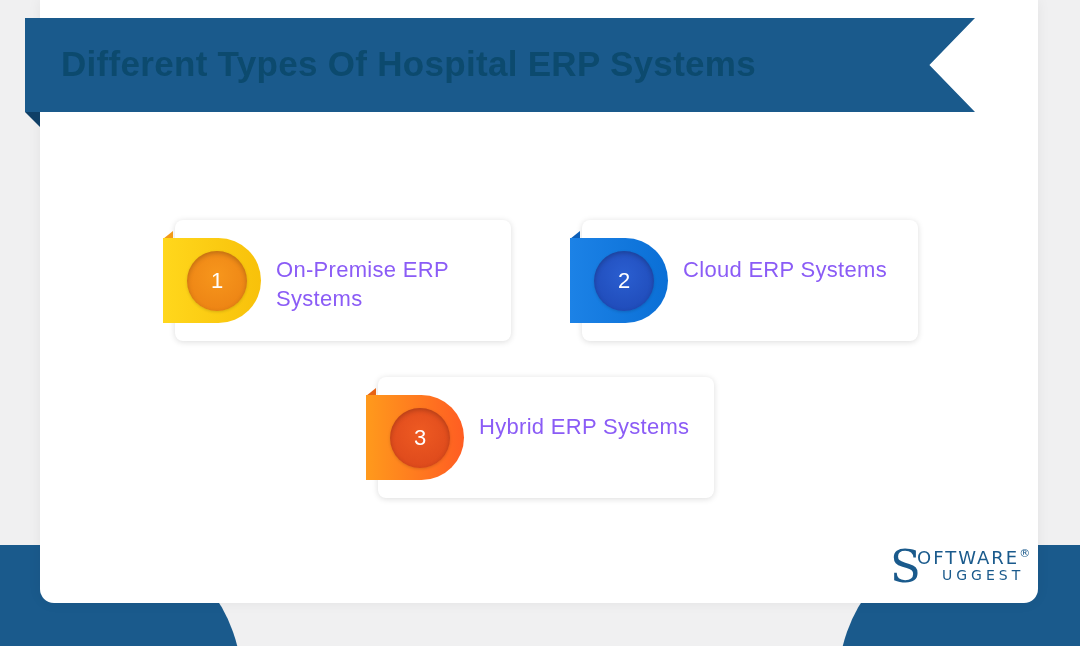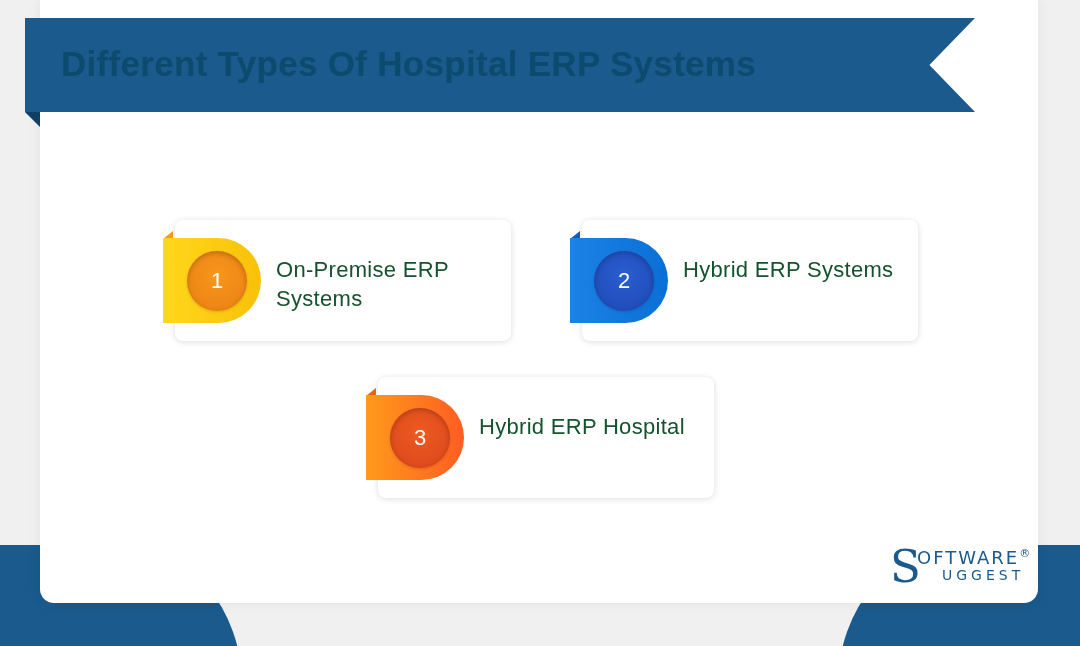--- a/index.html
+++ b/index.html
@@ -47,21 +47,21 @@
     position:absolute; left:-12px; top:11px; width:10px; height:8px;
     clip-path:polygon(0 100%, 100% 0, 100% 100%);
   }
   .circle {
     position:absolute; left:12px; top:31px; width:60px; height:60px;
     border-radius:50%; color:#ffffff; font-size:22px; text-align:center;
     line-height:60px; box-shadow:0 2px 5px rgba(0,0,0,0.22) inset, 0 1px 3px rgba(0,0,0,0.15);
   }
   .label {
     position:absolute; left:101px; top:35px; width:220px;
-    color:#14532d; font-size:22px; line-height:29px; letter-spacing:0.3px;
+    color:#8b5cf6; font-size:22px; line-height:29px; letter-spacing:0.3px;
   }
   .t1 { background:linear-gradient(90deg,#ffd71c,#f8c10a); }
   .f1 { background:#f29a18; }
   .c1 { background:radial-gradient(circle at 50% 40%, #f7961c, #ea7f12); }
   .t2 { background:linear-gradient(90deg,#1c82e6,#0a6fd6); }
   .f2 { background:#0d5fb8; }
   .c2 { background:radial-gradient(circle at 50% 40%, #2a5ed0, #1d47b4); }
   .t3 { background:linear-gradient(90deg,#ff9a1c,#ff5d22); }
   .f3 { background:#e66316; }
   .c3 { background:radial-gradient(circle at 50% 40%, #ee5a22, #d9451a); }
@@ -87,27 +87,27 @@
   <div class="tab-fold f1"></div>
   <div class="tab t1"></div>
   <div class="circle c1">1</div>
   <div class="label">On-Premise ERP Systems</div>
 </div>
 
 <div class="item" style="left:582px; top:220px;">
   <div class="tab-fold f2"></div>
   <div class="tab t2"></div>
   <div class="circle c2">2</div>
-  <div class="label">Hybrid ERP Systems</div>
+  <div class="label">Cloud ERP Systems</div>
 </div>
 
 <div class="item" style="left:378px; top:377px;">
   <div class="tab-fold f3"></div>
   <div class="tab t3"></div>
   <div class="circle c3">3</div>
-  <div class="label">Hybrid ERP Hospital</div>
+  <div class="label">Hybrid ERP Systems</div>
 </div>
 
 <div class="logo">
   <span class="logo-s">S</span>
   <span class="logo-top"><span style="text-transform:uppercase; font-size:18px;">oftware</span><span class="logo-reg">®</span></span>
   <span class="logo-bot" style="text-transform:uppercase; font-size:14px;">uggest</span>
 </div>
 
 </body></html>

